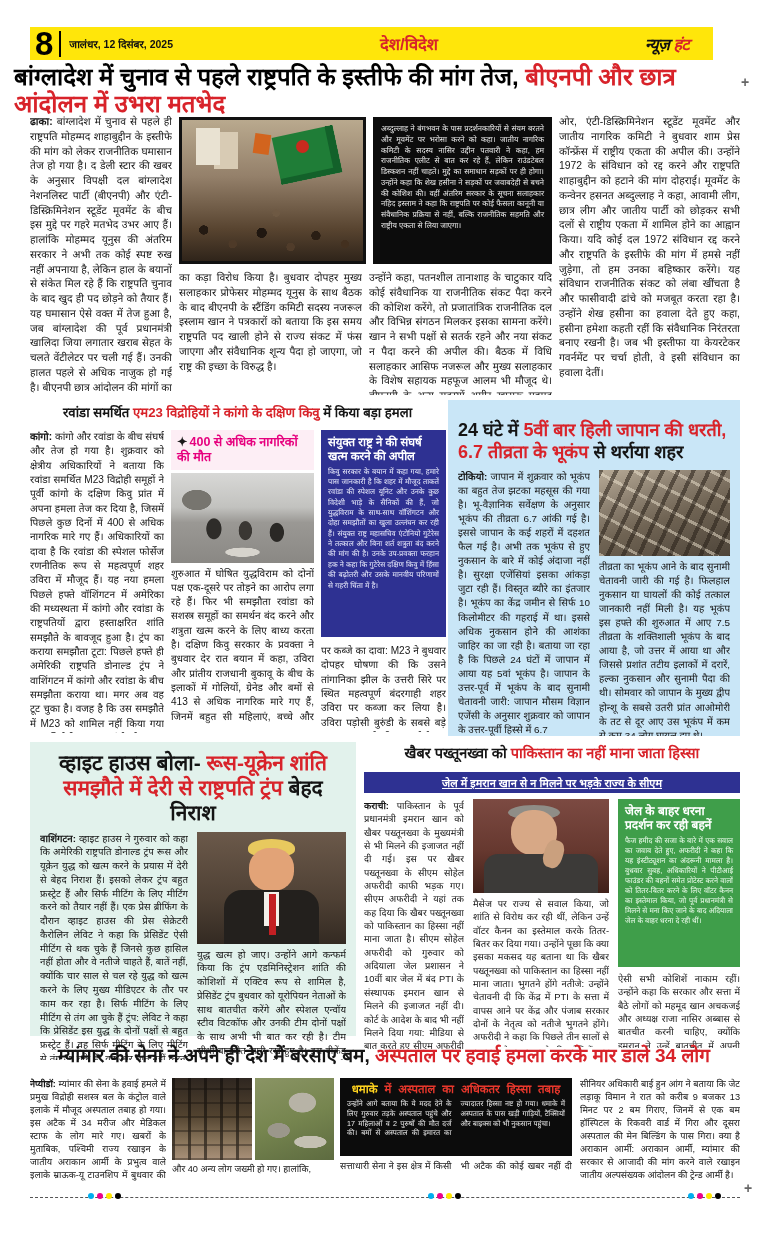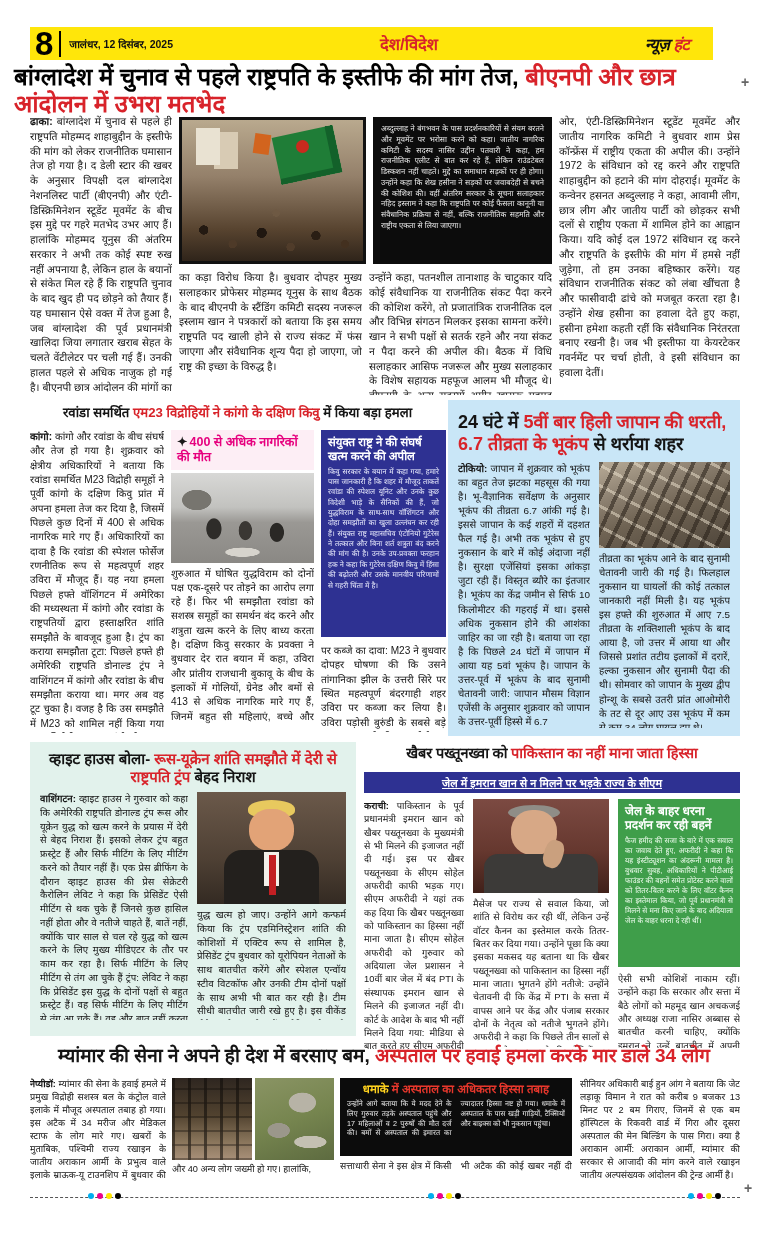--- a/index.html
+++ b/index.html
@@ -90,21 +90,21 @@
   .greenbox .gt{font-weight:800;font-size:12px;line-height:1.15;margin-bottom:3px;}
   .greenbox .gx{font-size:7.3px;line-height:1.38;text-align:justify;color:#f2fff2;}
 
   .sub-head{font-weight:800;text-align:center;}
   .panel{box-sizing:border-box;}
   .navybar{background:#2e3192;color:#fff;font-weight:bold;text-align:center;font-size:11px;padding:3px 0;}
 
   
   .mbox{background:#0c0c0c;box-sizing:border-box;padding:5px 7px;}
   .mbox .mt1{font-weight:800;font-size:11.5px;text-align:center;line-height:1.15;margin-bottom:3px;}
-  .mbox .y{color:#ffd21e;} .mbox .r{color:#e8372c;}
+  .mbox .y{color:#ffd21e;} .mbox .r{color:#e8372c;font-family:Liberation Mono, monospace;}
   .mbox .mx{font-size:7.2px;line-height:1.35;color:#eee;text-align:justify;column-count:2;column-gap:9px;}
 
   .two-col{column-count:2;column-gap:9px;}
 
   
   .regline{left:30px;top:1197px;width:710px;border-top:1px dashed #555;height:0;}
   .regdots{position:absolute;top:1193px;display:flex;gap:3px;}
   .dot{width:6px;height:6px;border-radius:50%;}
   .dc{background:#00aeef;} .dm{background:#ec008c;} .dy{background:#ffe600;} .dk{background:#000;}
 </style>
@@ -161,54 +161,54 @@
   </div>
 
   <div class="abs" style="left:321px;top:430px;width:125px;">
     <div class="navybox" style="height:207px;">
       <div class="nt">संयुक्त राष्ट्र ने की संघर्ष खत्म करने की अपील</div>
       <div class="nx">किवु सरकार के बयान में कहा गया, हमारे पास जानकारी है कि शहर में मौजूद ताकतें रवांडा की स्पेशल यूनिट और उनके कुछ विदेशी भाड़े के सैनिकों की हैं, जो युद्धविराम के साथ-साथ वॉशिंगटन और दोहा समझौतों का खुला उल्लंघन कर रही हैं। संयुक्त राष्ट्र महासचिव एंटोनियो गुटेरेस ने तत्काल और बिना शर्त शत्रुता बंद करने की मांग की है। उनके उप-प्रवक्ता फरहान हक ने कहा कि गुटेरेस दक्षिण किवु में हिंसा की बढ़ोतरी और उसके मानवीय परिणामों से गहरी चिंता में है।</div>
     </div>
     <div class="body-txt" style="margin-top:7px;height:88px;font-size:10.1px;">पर कब्जे का दावा: M23 ने बुधवार दोपहर घोषणा की कि उसने तांगानिका झील के उत्तरी सिरे पर स्थित महत्वपूर्ण बंदरगाही शहर उविरा पर कब्जा कर लिया है। उविरा पड़ोसी बुरुंडी के सबसे बड़े शहर बुजुम्बुरा के ठीक सामने है।</div>
   </div>
 
-  <div class="abs panel" style="left:448px;top:400px;width:292px;height:336px;background:#c9e6f7;padding:12px 10px;">
+  <div class="abs panel" style="left:448px;top:400px;width:292px;height:336px;background:#c9e6f7;padding:20px 10px;">
     <div style="font-size:18px;font-weight:800;line-height:1.22;margin-bottom:6px;">
       <span>24 घंटे में </span><span class="red">5वीं बार हिली जापान की धरती, 6.7 तीव्रता के भूकंप </span><span>से थर्राया शहर</span>
     </div>
     <div style="display:flex;gap:9px;">
       <div class="body-txt" style="width:132px;height:268px;font-size:9.9px;"><b class="dl">टोकियो:</b> <span>जापान में शुक्रवार को भूकंप का बहुत तेज झटका महसूस की गया है। भू-वैज्ञानिक सर्वेक्षण के अनुसार भूकंप की तीव्रता 6.7 आंकी गई है। इससे जापान के कई शहरों में दहशत फैल गई है। अभी तक भूकंप से हुए नुकसान के बारे में कोई अंदाजा नहीं है। सुरक्षा एजेंसियां इसका आंकड़ा जुटा रही हैं। विस्तृत ब्यौरे का इंतजार है। भूकंप का केंद्र जमीन से सिर्फ 10 किलोमीटर की गहराई में था। इससे अधिक नुकसान होने की आशंका जाहिर का जा रही है। बताया जा रहा है कि पिछले 24 घंटों में जापान में आया यह 5वां भूकंप है। जापान के उत्तर-पूर्व में भूकंप के बाद सुनामी चेतावनी जारी: जापान मौसम विज्ञान एजेंसी के अनुसार शुक्रवार को जापान के उत्तर-पूर्वी हिस्से में 6.7</span></div>
       <div style="width:131px;">
         <div class="photo photo-rubble" style="width:131px;height:86px;"></div>
         <div class="body-txt" style="width:131px;height:176px;margin-top:4px;font-size:9.9px;">तीव्रता का भूकंप आने के बाद सुनामी चेतावनी जारी की गई है। फिलहाल नुकसान या घायलों की कोई तत्काल जानकारी नहीं मिली है। यह भूकंप इस हफ्ते की शुरुआत में आए 7.5 तीव्रता के शक्तिशाली भूकंप के बाद आया है, जो उत्तर में आया था और जिससे प्रशांत तटीय इलाकों में दरारें, हल्का नुकसान और सुनामी पैदा की थी। सोमवार को जापान के मुख्य द्वीप होन्शू के सबसे उतरी प्रांत आओमोरी के तट से दूर आए उस भूकंप में कम से कम 34 लोग घायल हुए थे।</div>
       </div>
     </div>
   </div>
 
   <div class="abs panel" style="left:30px;top:742px;width:326px;height:294px;background:#e2f2ec;padding:8px 10px;">
-    <div class="sub-head" style="font-size:15px;line-height:1.2;margin-bottom:6px;">
+    <div class="sub-head" style="font-size:21px;line-height:1.2;margin-bottom:6px;">
       <span>व्हाइट हाउस बोला- </span><span class="red">रूस-यूक्रेन शांति समझौते में देरी से राष्ट्रपति ट्रंप </span><span>बेहद निराश</span>
     </div>
     <div style="display:flex;gap:9px;">
       <div class="body-txt" style="width:148px;height:228px;font-size:9.7px;"><b class="dl">वाशिंगटन:</b> <span>व्हाइट हाउस ने गुरुवार को कहा कि अमेरिकी राष्ट्रपति डोनाल्ड ट्रंप रूस और यूक्रेन युद्ध को खत्म करने के प्रयास में देरी से बेहद निराश हैं। इसको लेकर ट्रंप बहुत फ्रस्ट्रेट हैं और सिर्फ मीटिंग के लिए मीटिंग करने को तैयार नहीं हैं। एक प्रेस ब्रीफिंग के दौरान व्हाइट हाउस की प्रेस सेक्रेटरी कैरोलिन लेविट ने कहा कि प्रेसिडेंट ऐसी मीटिंग से थक चुके हैं जिनसे कुछ हासिल नहीं होता और वे नतीजे चाहते हैं, बातें नहीं, क्योंकि चार साल से चल रहे युद्ध को खत्म करने के लिए मुख्य मीडिएटर के तौर पर काम कर रहा है। सिर्फ मीटिंग के लिए मीटिंग से तंग आ चुके हैं ट्रंप: लेविट ने कहा कि प्रेसिडेंट इस युद्ध के दोनों पक्षों से बहुत फ्रस्ट्रेट हैं। वह सिर्फ मीटिंग के लिए मीटिंग से तंग आ चुके हैं। वह और बात नहीं करना चाहते। वह एक्शन चाहते हैं। वह चाहते हैं कि यह</span></div>
       <div style="width:149px;">
         <div class="photo photo-trump" style="width:149px;height:112px;">
           <div class="trump-hair"></div>
           <div class="trump-face"></div>
           <div class="trump-suit"></div>
           <div class="trump-shirt"></div>
           <div class="trump-tie"></div>
         </div>
         <div class="body-txt" style="width:149px;height:112px;margin-top:4px;font-size:9.7px;">युद्ध खत्म हो जाए। उन्होंने आगे कन्फर्म किया कि ट्रंप एडमिनिस्ट्रेशन शांति की कोशिशों में एक्टिव रूप से शामिल है, प्रेसिडेंट ट्रंप बुधवार को यूरोपियन नेताओं के साथ बातचीत करेंगे और स्पेशल एन्वॉय स्टीव विटकॉफ और उनकी टीम दोनों पक्षों के साथ अभी भी बात कर रही है। टीम सीधी बातचीत जारी रखे हुए है। इस वीकेंड होने वाली बातचीत में अमेरिका के हाई-लेवल पार्टिसिपेशन की संभावना के बारे में लेविट ने कहा कि फैसला अभी अनिश्चित है।</div>
       </div>
     </div>
   </div>
 
   <div class="abs" style="left:364px;top:742px;width:376px;">
-    <div class="sub-head" style="font-size:14.5px;white-space:nowrap;overflow:hidden;font-family:Liberation Serif, serif;">
+    <div class="sub-head" style="font-size:14.5px;white-space:nowrap;overflow:hidden;">
       <span>खैबर पख्तूनख्वा को </span><span class="red">पाकिस्तान का नहीं माना जाता हिस्सा</span>
     </div>
     <div class="navybar" style="margin-top:10px;text-decoration:underline;">जेल में इमरान खान से न मिलने पर भड़के राज्य के सीएम</div>
     <div style="display:flex;gap:9px;margin-top:6px;">
       <div class="body-txt" style="width:100px;height:250px;font-size:9.4px;"><b class="dl">कराची:</b> <span>पाकिस्तान के पूर्व प्रधानमंत्री इमरान खान को खैबर पख्तूनख्वा के मुख्यमंत्री से भी मिलने की इजाजत नहीं दी गई। इस पर खैबर पख्तूनख्वा के सीएम सोहेल अफरीदी काफी भड़क गए। सीएम अफरीदी ने यहां तक कह दिया कि खैबर पख्तूनख्वा को पाकिस्तान का हिस्सा नहीं माना जाता है। सीएम सोहेल अफरीदी को गुरुवार को अदियाला जेल प्रशासन ने 10वीं बार जेल में बंद PTI के संस्थापक इमरान खान से मिलने की इजाजत नहीं दी। कोर्ट के आदेश के बाद भी नहीं मिलने दिया गया: मीडिया से बात करते हुए सीएम अफरीदी ने कहा कि यह अजीब है कि एक चुने हुए मुख्यमंत्री को कोर्ट के आदेश के बावजूद अपनी पार्टी के संस्थापक चेयरमैन से मिलने की इजाजत नहीं दी जा रही है। उन्होंने बुशरा और बहनों को भेजे जा रहे</span></div>
       <div style="width:136px;">
         <div class="photo photo-imran" style="width:136px;height:94px;">
           <div class="imran-hair"></div>
           <div class="imran-face"></div>
           <div class="imran-jacket"></div>

